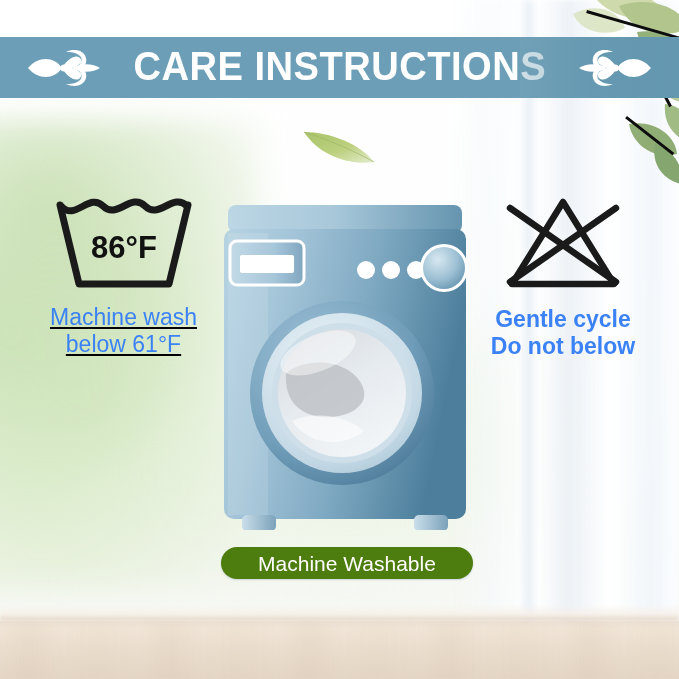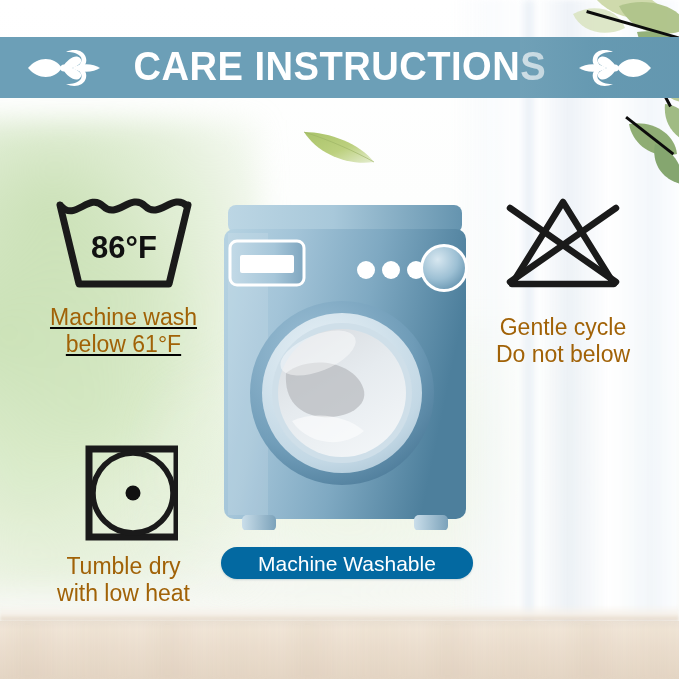--- a/index.html
+++ b/index.html
@@ -133,45 +133,45 @@
     width: 72px;
     height: 40px;
   }
   .ornament.left  { left: 28px; }
   .ornament.right { right: 28px; }
 
   
   .icon-block { position: absolute; text-align: center; }
   .icon-art { display: block; margin: 0 auto; }
   .caption {
-    color: #a16207;
+    color: #3b82f6;
     font-size: 23px;
     line-height: 1.16;
     white-space: nowrap;
   }
   .caption-line { display: block; }
 
   #block-wash   { left: 16px;  top: 196px; width: 215px; text-decoration: underline; }
   #block-bleach { left: 448px; top: 192px; width: 230px; }
   #block-dry    { left: 16px;  top: 443px; width: 215px; }
   #block-iron   { left: 448px; top: 450px; width: 230px; }
 
   #block-wash .caption, #block-dry .caption { margin-top: 6px; }
-  #block-bleach .caption, #block-iron .caption { margin-top: 18px; }
+  #block-bleach .caption, #block-iron .caption { margin-top: 10px; font-weight: bold; }
 
   
   .machine { position: absolute; left: 222px; top: 205px; width: 246px; height: 325px; }
 
   
   .pill {
     position: absolute;
     left: 221px; top: 547px;
     width: 252px; height: 32px;
     border-radius: 16px;
-    background: #0369a1;
+    background: #4d7c0f;
     display: flex;
     align-items: center;
     justify-content: center;
     box-shadow: 0 1px 2px rgba(120,150,165,0.35);
   }
   .pill-text {
     color: #ffffff;
     font-size: 21px;
     white-space: nowrap;
     line-height: 1;
@@ -275,33 +275,20 @@
         <line x1="12" y1="16" x2="118" y2="90" stroke="#1a1a1a" stroke-width="6.5" stroke-linecap="round"></line>
         <line x1="118" y1="16" x2="12" y2="90" stroke="#1a1a1a" stroke-width="6.5" stroke-linecap="round"></line>
       </svg>
     </div>
     <div class="caption">
       <span class="caption-line">Gentle cycle</span>
       <span class="caption-line">Do not below</span>
     </div>
   </div>
 
-  <div class="icon-block" id="block-dry">
-    <div class="icon-art">
-      <svg width="108" height="100" viewBox="0 0 108 100">
-        <rect x="19" y="6" width="88" height="88" stroke="#1a1a1a" stroke-width="7" fill="none"></rect>
-        <circle cx="63" cy="50" r="40" stroke="#1a1a1a" stroke-width="5.5" fill="none"></circle>
-        <circle cx="63" cy="50" r="7.5" fill="#111111"></circle>
-      </svg>
-    </div>
-    <div class="caption">
-      <span class="caption-line">Tumble dry</span>
-      <span class="caption-line">with low heat</span>
-    </div>
-  </div>
 
 
   <div class="machine">
     <svg width="246" height="325" viewBox="0 0 246 325">
       <defs>
         <linearGradient id="bodyGrad" x1="0" y1="0" x2="1" y2="0.25">
           <stop offset="0%" stop-color="#b6d3e2"></stop>
           <stop offset="28%" stop-color="#a3c4d8"></stop>
           <stop offset="62%" stop-color="#7fa9c2"></stop>
           <stop offset="100%" stop-color="#4d7f9c"></stop>

